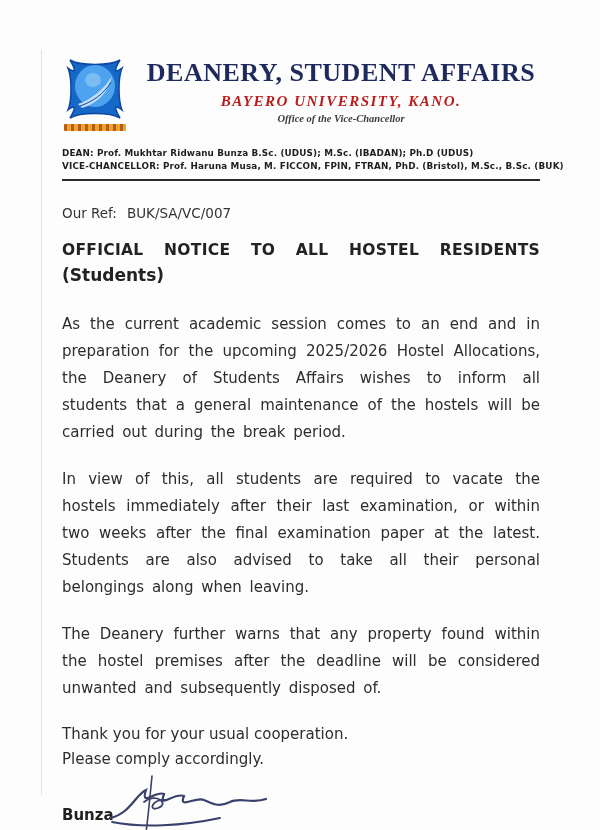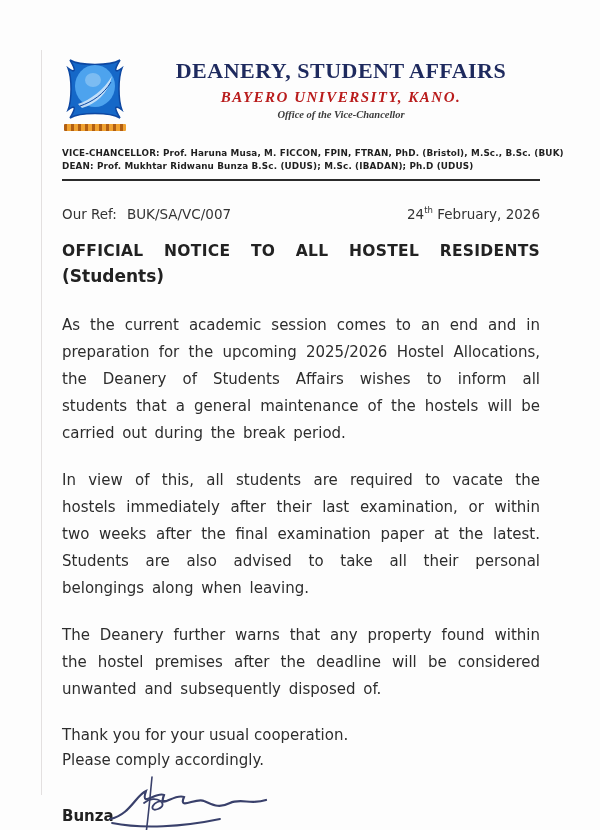--- a/index.html
+++ b/index.html
@@ -30,21 +30,21 @@
     width:62px;height:7px;margin-top:2px;margin-left:2px;
     background:#f0a231;
     border-radius:1px;
     background-image:repeating-linear-gradient(90deg,#b25f12 0 3px,#f0a231 3px 7px);
   }
   .head-text{flex:1;text-align:center;padding-top:2px;}
   .dept-title{
     margin:0;
     font-family:"Liberation Serif",serif;
     font-weight:bold;
-    font-size:22px;
+    font-size:26px;
     letter-spacing:0.5px;
     color:#1e2a5e;
   }
   .univ-name{
     margin-top:5px;
     font-family:"Liberation Serif",serif;
     font-style:italic;
     font-weight:bold;
     font-size:15px;
     letter-spacing:1.5px;
@@ -138,32 +138,29 @@
       <div class="logo-banner"></div>
     </div>
     <div class="head-text">
       <h1 class="dept-title">DEANERY, STUDENT AFFAIRS</h1>
       <div class="univ-name">BAYERO UNIVERSITY, KANO.</div>
       <div class="office-line">Office of the Vice-Chancellor</div>
     </div>
   </header>
 
   <div class="officials">
+    <div>DEAN: Prof. Mukhtar Ridwanu Bunza B.Sc. (UDUS); M.Sc. (IBADAN); Ph.D (UDUS)</div>
     <div>VICE-CHANCELLOR: Prof. Haruna Musa, M. FICCON, FPIN, FTRAN, PhD. (Bristol), M.Sc., B.Sc. (BUK)</div>
-    <div>DEAN: Prof. Mukhtar Ridwanu Bunza B.Sc. (UDUS); M.Sc. (IBADAN); Ph.D (UDUS)</div>
   </div>
 
   <hr class="rule">
 
   <div class="ref-row">
     <div class="ref-left">
       <span>Our Ref:</span><span class="ref-value">BUK/SA/VC/007</span>
-    </div>
-    <div class="ref-date">
-      <span>24</span><sup>th</sup><span> February, 2026</span>
     </div>
   </div>
 
   <div class="subject">
     <div class="subject-line1">OFFICIAL NOTICE TO ALL HOSTEL RESIDENTS</div>
     <div class="subject-line2">(Students)</div>
   </div>
 
   <main class="letter-body">
     <p>As the current academic session comes to an end and in preparation for the upcoming 2025/2026 Hostel Allocations, the Deanery of Students Affairs wishes to inform all students that a general maintenance of the hostels will be carried out during the break period.</p>

